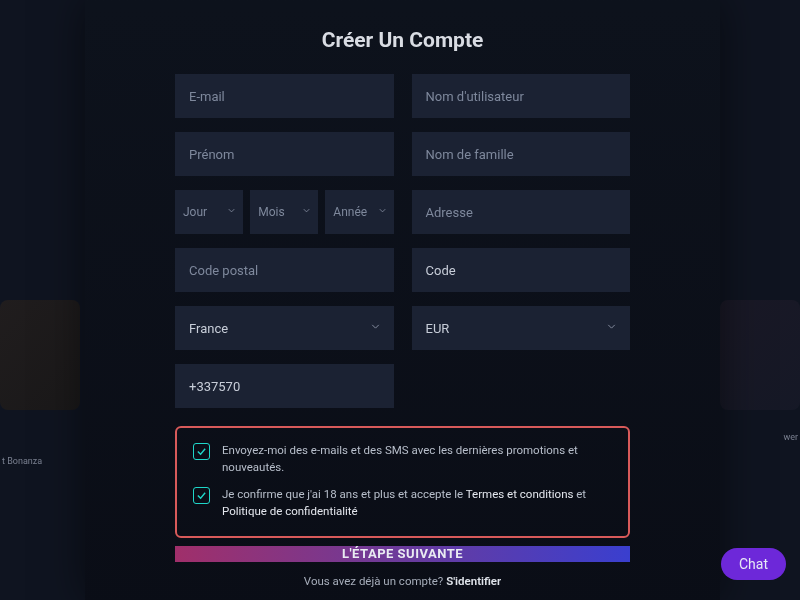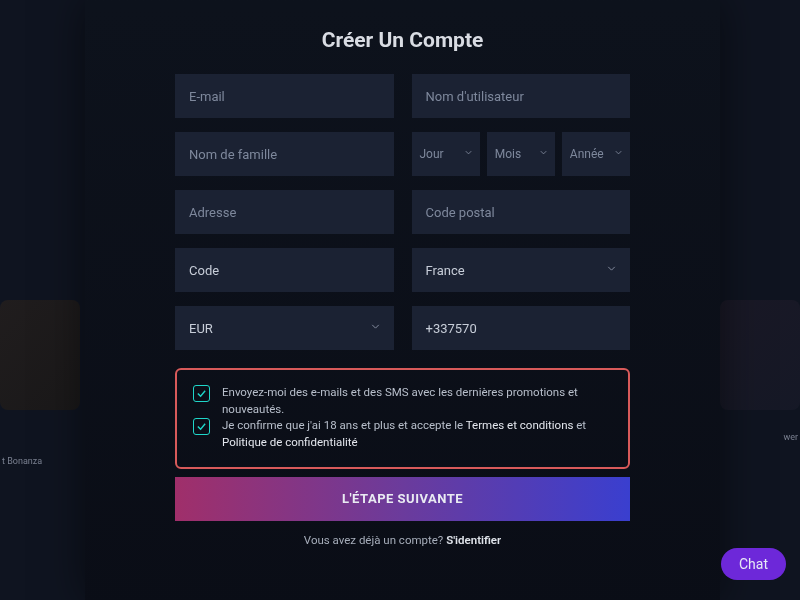--- a/index.html
+++ b/index.html
@@ -45,21 +45,21 @@
   .field .chev { position:absolute; right:12px; top:50%; transform:translateY(-50%); }
   .field .eye { position:absolute; right:12px; top:50%; transform:translateY(-50%); }
   .date-row { display: flex; gap: 7px; }
   .date-row .field { flex:1; padding:0 8px; font-size:12px; }
   .date-row .field .chev { right:6px; }
 
   .checks {
     margin-top: 18px; width: 100%;
     border: 2px solid #d85a5a; border-radius: 6px;
     padding: 14px 16px 16px;
-    display: flex; flex-direction: column;  align-items: center;
+    display: flex; flex-direction: column; gap: 11px; align-items: center;
   }
   .check-row { display: flex; align-items: flex-start; gap: 12px; }
   .checkbox {
     width: 17px; height: 17px; flex: 0 0 17px; border: 1.5px solid #1fd6c9;
     border-radius: 3px; display:flex; align-items:center; justify-content:center;
     margin-top:1px; cursor:pointer;
   }
   .checkbox svg { width:11px; height:11px; }
   .check-text { color:#b8bfcb; font-size:11.5px; line-height:1.45; }
   .check-text .link { color:#e4e7ee; font-weight:400; cursor:pointer; }
@@ -97,20 +97,23 @@
   <div class="title">Créer Un Compte</div>
 
   <div class="form">
     <div class="field">
         <span>E-mail</span>
       </div>
     <div class="field">
         <span>Nom d'utilisateur</span>
       </div>
 
+    <div class="field">
+        <span>Prénom</span>
+      </div>
     <div class="field">
         <span>Nom de famille</span>
       </div>
 
     <div class="date-row">
       <div class="field">
           <span>Jour</span>
           <span class="chev"><svg class="ico" width="11" height="11" viewBox="0 0 24 24">
               <polyline points="6 9 12 15 18 9"></polyline>
             </svg></span>

